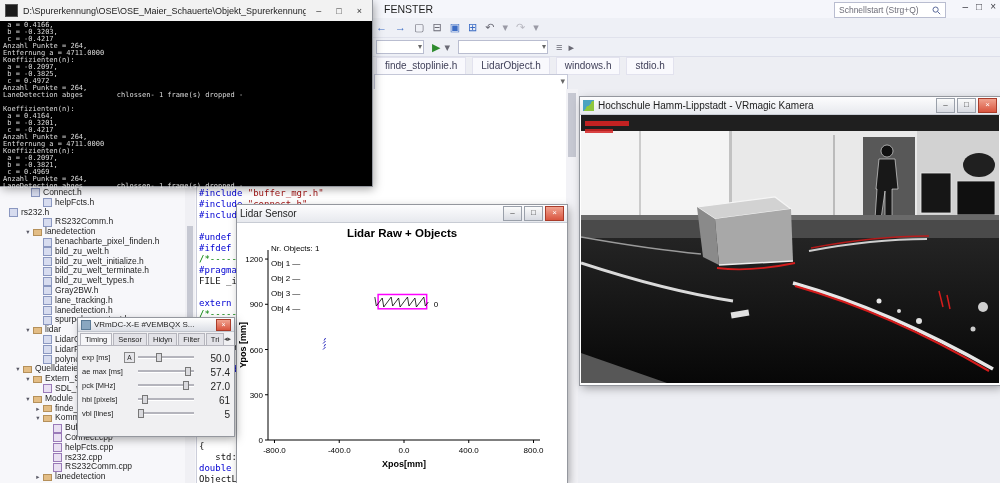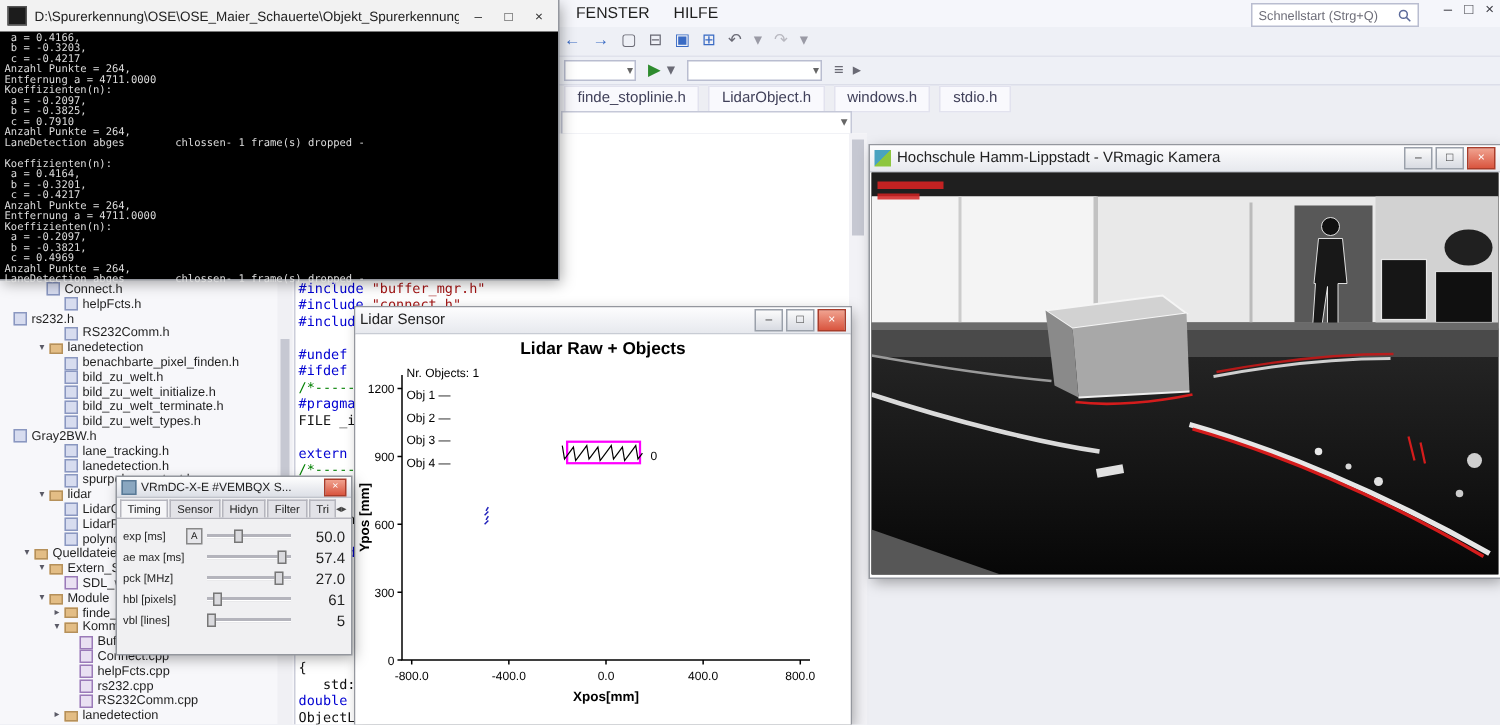--- a/index.html
+++ b/index.html
@@ -2,21 +2,21 @@
 <html><head>
 <meta charset="utf-8">
 <style>
   html,body{margin:0;padding:0;}
   body{width:1000px;height:483px;overflow:hidden;position:relative;background:#edeef3;
        font-family:"Liberation Sans",sans-serif;}
   #screen{position:absolute;inset:0;width:1000px;height:483px;overflow:hidden;}
 
   
   #vs-topbar{position:absolute;left:0;top:0;width:100%;height:18px;background:#f5f6fb;border-bottom:1px solid #e3e4ee;}
-  #vs-menu{position:absolute;left:376px;top:0;height:18px;display:flex;}
+  #vs-menu{position:absolute;left:376px;top:0;height:18px;display:flex;flex-direction:column;}
   .menu-item{padding:3px 8px;font-size:10.5px;color:#1e1e1e;}
   #quick-launch{position:absolute;right:54px;top:2px;width:102px;height:12px;background:#fff;border:1px solid #b9bdd0;
     font-size:8.5px;color:#6d6d78;padding:1px 4px;display:flex;justify-content:space-between;align-items:center;}
   #vs-winbtns{position:absolute;right:4px;top:1px;display:flex;gap:8px;font-size:10px;color:#3c3c44;}
   #vs-winbtns span{cursor:default;}
 
   #vs-toolbar1{position:absolute;left:0;top:18px;width:100%;height:19px;background:#eef0f6;border-bottom:1px solid #e0e2ec;}
   #vs-toolbar2{position:absolute;left:0;top:38px;width:100%;height:18px;background:#eef0f6;border-bottom:1px solid #dcdee9;}
   .tbrow{position:absolute;left:376px;top:0;display:flex;gap:8px;align-items:center;height:100%;}
   .tb-icon{font-size:11px;line-height:17px;}
@@ -269,21 +269,21 @@
         <span class="tree-icon"></span>
         <span class="tree-label">bild_zu_welt_terminate.h</span>
       </div>
 
       <div class="tree-row" data-icon="h" style="padding-left: 34px;">
         <span class="tree-arrow"></span>
         <span class="tree-icon"></span>
         <span class="tree-label">bild_zu_welt_types.h</span>
       </div>
 
-      <div class="tree-row" data-icon="h" style="">
+      <div class="tree-row" data-icon="h" style="padding-left: 34px;">
         <span class="tree-arrow"></span>
         <span class="tree-icon"></span>
         <span class="tree-label">Gray2BW.h</span>
       </div>
 
       <div class="tree-row" data-icon="h" style="padding-left: 34px;">
         <span class="tree-arrow"></span>
         <span class="tree-icon"></span>
         <span class="tree-label">lane_tracking.h</span>
       </div>
@@ -472,21 +472,21 @@
     <div id="console-body">
 
     <div class="console-line"> a = 0.4166,</div>
         <div class="console-line"> b = -0.3203,</div>
         <div class="console-line"> c = -0.4217</div>
         <div class="console-line">Anzahl Punkte = 264,</div>
         <div class="console-line">Entfernung a = 4711.0000</div>
         <div class="console-line">Koeffizienten(n):</div>
         <div class="console-line"> a = -0.2097,</div>
         <div class="console-line"> b = -0.3825,</div>
-        <div class="console-line"> c = 0.7910</div>
+        <div class="console-line"> c = 0.4972</div>
         <div class="console-line">Anzahl Punkte = 264,</div>
         <div class="console-line">LaneDetection abges        chlossen- 1 frame(s) dropped -</div>
         <div class="console-line"></div>
         <div class="console-line">Koeffizienten(n):</div>
         <div class="console-line"> a = 0.4164,</div>
         <div class="console-line"> b = -0.3201,</div>
         <div class="console-line"> c = -0.4217</div>
         <div class="console-line">Anzahl Punkte = 264,</div>
         <div class="console-line">Entfernung a = 4711.0000</div>
         <div class="console-line">Koeffizienten(n):</div>

